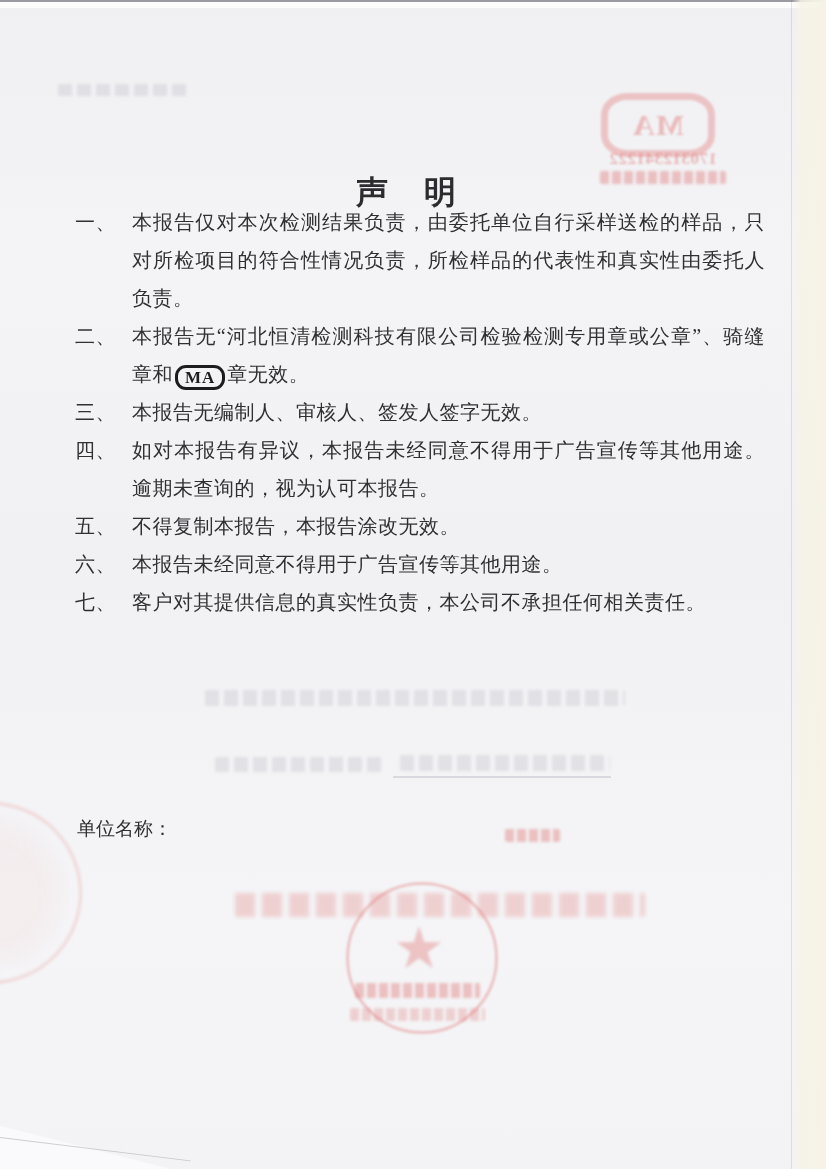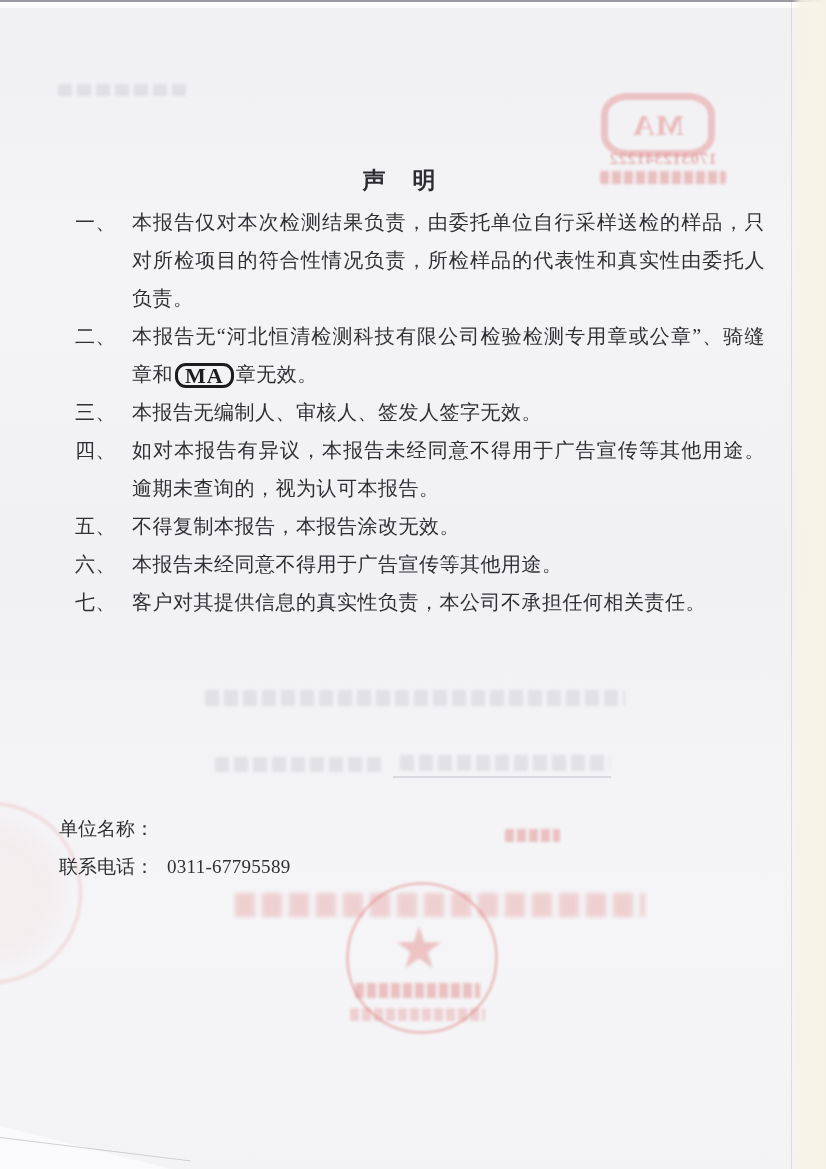--- a/index.html
+++ b/index.html
@@ -25,46 +25,47 @@
   }
   .corner-fold-line {
     position: absolute; left: -8px; top: 1136px; width: 200px; height: 1px;
     background: rgba(120,120,130,0.35); transform: rotate(7deg); transform-origin: left center;
   }
 
   
   .doc-title {
     position: absolute; top: 150px; left: 0; width: 800px;
     text-align: center;
-    font-size: 23px; font-weight: bold; color: #2c2c30;
+    font-size: 32px; font-weight: bold; color: #2c2c30;
     letter-spacing: 2px;
+    padding-left: 7px;
   }
   .statements {
     position: absolute; top: 203px; left: 75px; width: 690px;
     font-size: 20px; line-height: 38px; color: #303034;
     letter-spacing: 0.5px;
   }
   .statement { display: flex; align-items: flex-start; }
   .statement .num { width: 44px; flex: 0 0 44px; }
   .statement .txt { flex: 1; text-align: justify; margin-left: 13px; }
   .cma-mark {
     display: inline-block;
     border: 3px solid #1c1c1e;
     border-radius: 11px;
     padding: 0 7px;
     margin: 0 2px;
     font-weight: bold;
-    font-size: 22px;
+    font-size: 17px;
     line-height: 19px;
     letter-spacing: 1px;
     color: #1c1c1e;
     vertical-align: -2px;
   }
   .contact {
-    position: absolute; top: 810px; left: 59px; width: 560px;
+    position: absolute; top: 810px; left: 77px; width: 560px;
     font-size: 19px; line-height: 38px; color: #2f2f33;
   }
   .contact-row { display: flex; }
   .contact-row .label { flex: 0 0 108px; }
   .contact-row .value { flex: 1; letter-spacing: 0.3px; }
 
   
   .wm { position: absolute; pointer-events: none; }
   .wm-cma-logo {
     left: 601px; top: 93px; width: 100px; height: 50px;
@@ -173,17 +174,13 @@
     <span class="txt">客户对其提供信息的真实性负责，本公司不承担任何相关责任。</span>
   </div>
 </div>
 
 <div class="contact">
   <div class="contact-row">
     <span class="label">单位名称：</span>
   </div>
   <div class="contact-row">
   </div>
-  <div class="contact-row">
-    <span class="label">联系电话：</span>
-    <span class="value">0311-67795589</span>
-  </div>
 </div>
 
 </body></html>

